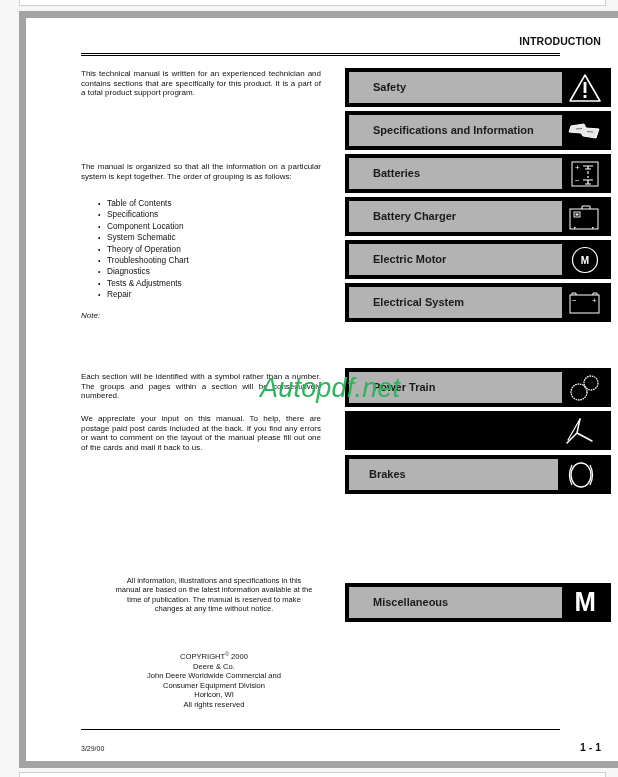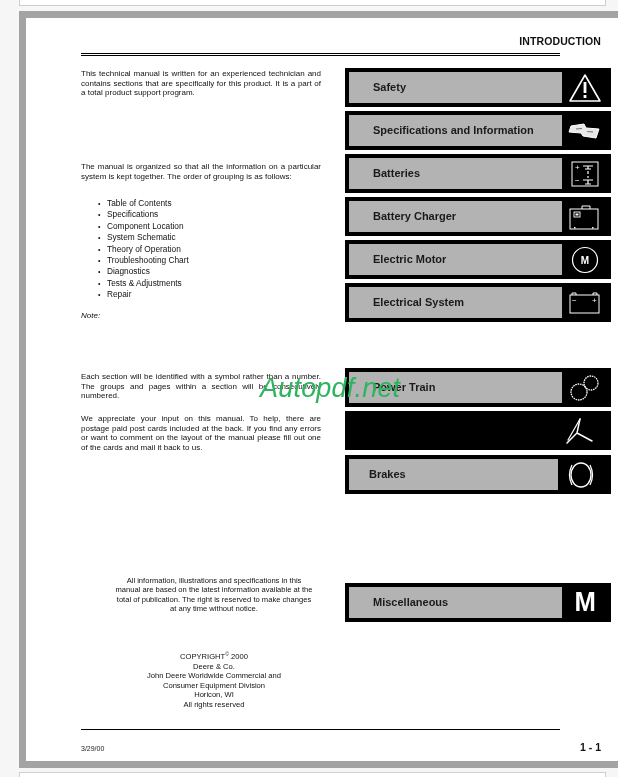--- a/index.html
+++ b/index.html
@@ -224,21 +224,21 @@
 
   <div class="tab" style="top:565px;">
     <div class="bar">
         <span class="label">Miscellaneous</span>
       </div>
     <div class="icon">
       <span style="color:#fff;font-weight:bold;font-size:27px;font-family:'Liberation Sans',sans-serif;transform:scaleX(0.95);display:inline-block;">M</span>
     </div>
   </div>
 
-  <div class="disclaimer">All information, illustrations and specifications in this manual are based on the latest information available at the total of publication. The right is reserved to make changes at any time without notice.</div>
+  <div class="disclaimer">All information, illustrations and specifications in this manual are based on the latest information available at the time of publication. The manual is reserved to make changes at any time without notice.</div>
 
   <div class="copyright">
     <div><span>COPYRIGHT</span><sup>©</sup><span> 2000</span></div>
     <div>Deere &amp; Co.</div>
     <div>John Deere Worldwide Commercial and</div>
     <div>Consumer Equipment Division</div>
     <div>Horicon, WI</div>
     <div>All rights reserved</div>
   </div>
 

